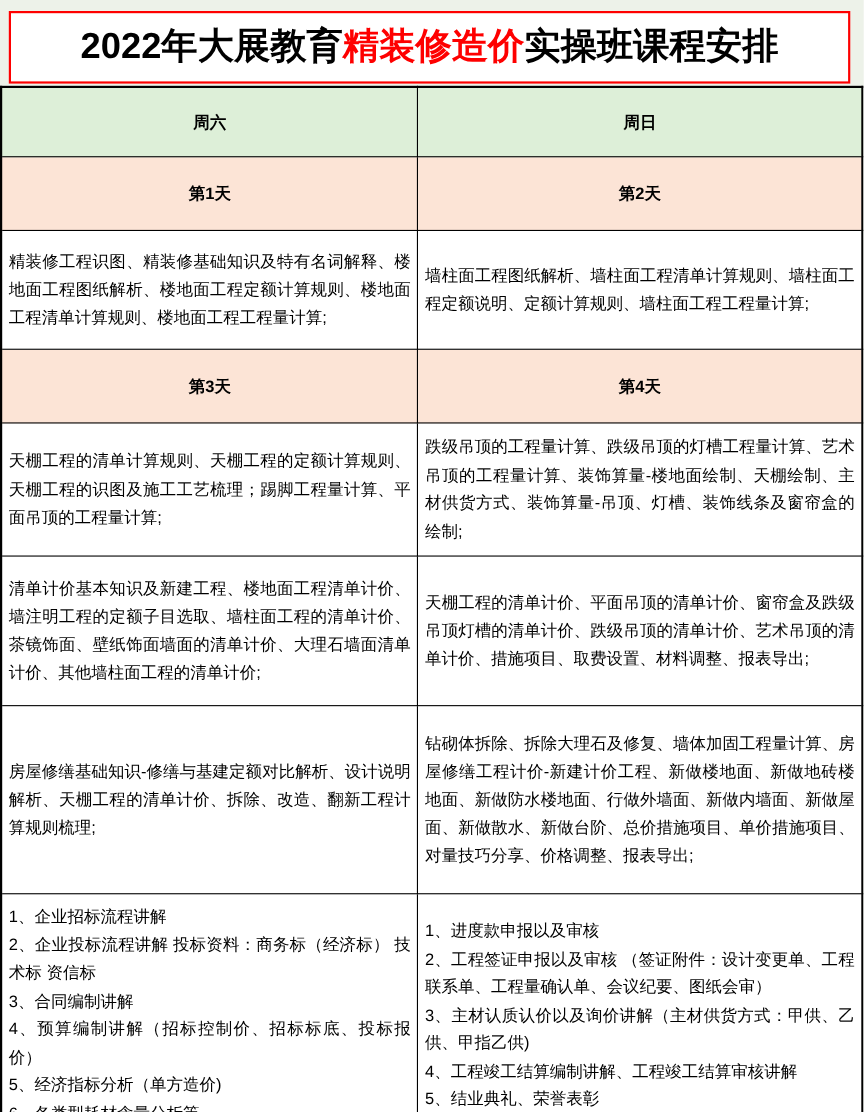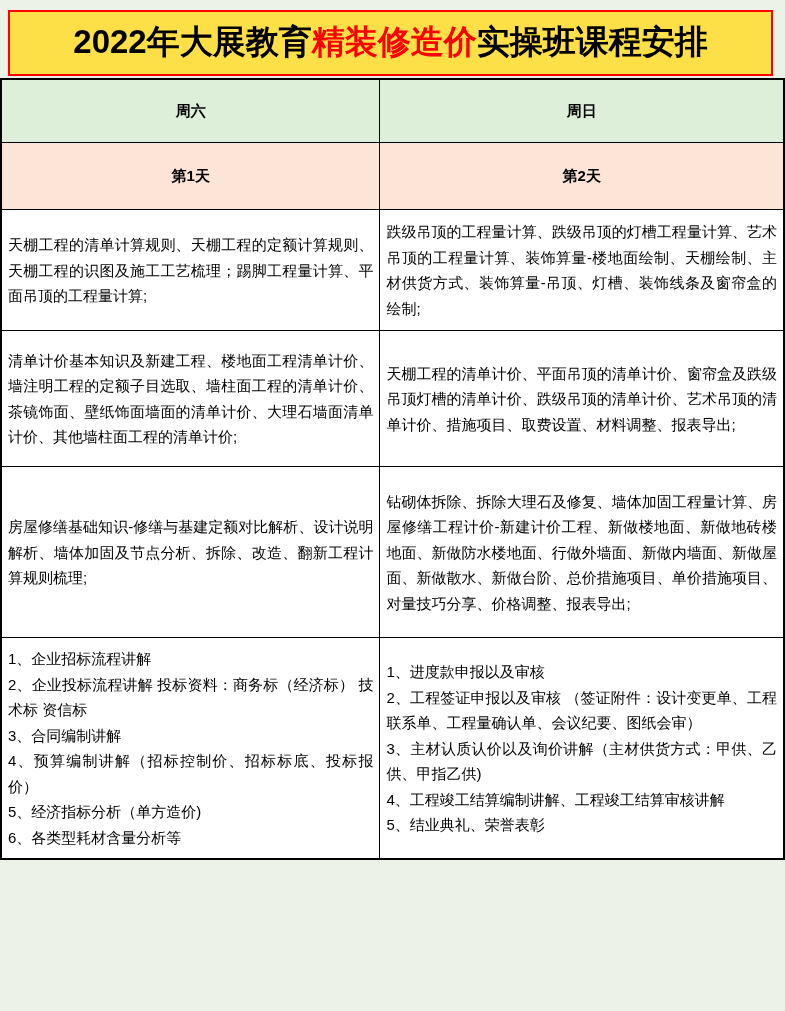--- a/index.html
+++ b/index.html
@@ -10,21 +10,21 @@
     color: #000;
   }
   .page {
     width: 785px;
     margin: 0 auto;
     padding-top: 10px;
   }
   
   .title-box {
     margin: 0 12px 2px 8px;
-    background: #fde047;
+    background: #ffffff;
     border: 2px solid #fe0000;
     text-align: center;
     padding: 12px 4px 14px 4px;
   }
   .title-box .t {
     font-size: 33px;
     font-weight: bold;
     letter-spacing: 0px;
     line-height: 1.1;
   }
@@ -98,33 +98,41 @@
     <tbody>
         <tr class="week-header">
       <td>周六</td>
       <td>周日</td>
     </tr>
 
     <tr class="day-row">
       <td>第1天</td>
       <td>第2天</td>
     </tr>
+    <tr class="content-row h-r1">
+      <td>精装修工程识图、精装修基础知识及特有名词解释、楼地面工程图纸解析、楼地面工程定额计算规则、楼地面工程清单计算规则、楼地面工程工程量计算;</td>
+      <td>墙柱面工程图纸解析、墙柱面工程清单计算规则、墙柱面工程定额说明、定额计算规则、墙柱面工程工程量计算;</td>
+    </tr>
 
+    <tr class="day-row">
+      <td>第3天</td>
+      <td>第4天</td>
+    </tr>
     <tr class="content-row h-r2">
       <td>天棚工程的清单计算规则、天棚工程的定额计算规则、天棚工程的识图及施工工艺梳理；踢脚工程量计算、平面吊顶的工程量计算;</td>
       <td>跌级吊顶的工程量计算、跌级吊顶的灯槽工程量计算、艺术吊顶的工程量计算、装饰算量-楼地面绘制、天棚绘制、主材供货方式、装饰算量-吊顶、灯槽、装饰线条及窗帘盒的绘制;</td>
     </tr>
 
     <tr class="content-row h-r3">
       <td>清单计价基本知识及新建工程、楼地面工程清单计价、墙注明工程的定额子目选取、墙柱面工程的清单计价、茶镜饰面、壁纸饰面墙面的清单计价、大理石墙面清单计价、其他墙柱面工程的清单计价;</td>
       <td>天棚工程的清单计价、平面吊顶的清单计价、窗帘盒及跌级吊顶灯槽的清单计价、跌级吊顶的清单计价、艺术吊顶的清单计价、措施项目、取费设置、材料调整、报表导出;</td>
     </tr>
 
     <tr class="content-row h-r4">
-      <td>房屋修缮基础知识-修缮与基建定额对比解析、设计说明解析、墙体加固及节点分析、拆除、改造、翻新工程计算规则梳理;</td>
+      <td>房屋修缮基础知识-修缮与基建定额对比解析、设计说明解析、天棚工程的清单计价、拆除、改造、翻新工程计算规则梳理;</td>
       <td>钻砌体拆除、拆除大理石及修复、墙体加固工程量计算、房屋修缮工程计价-新建计价工程、新做楼地面、新做地砖楼地面、新做防水楼地面、行做外墙面、新做内墙面、新做屋面、新做散水、新做台阶、总价措施项目、单价措施项目、对量技巧分享、价格调整、报表导出;</td>
     </tr>
 
     <tr class="content-row h-r5">
       <td class="list-cell">1、企业招标流程讲解
 2、企业投标流程讲解 投标资料：商务标（经济标） 技术标 资信标
 3、合同编制讲解
 4、预算编制讲解（招标控制价、招标标底、投标报价）
 5、经济指标分析（单方造价)
 6、各类型耗材含量分析等</td>

